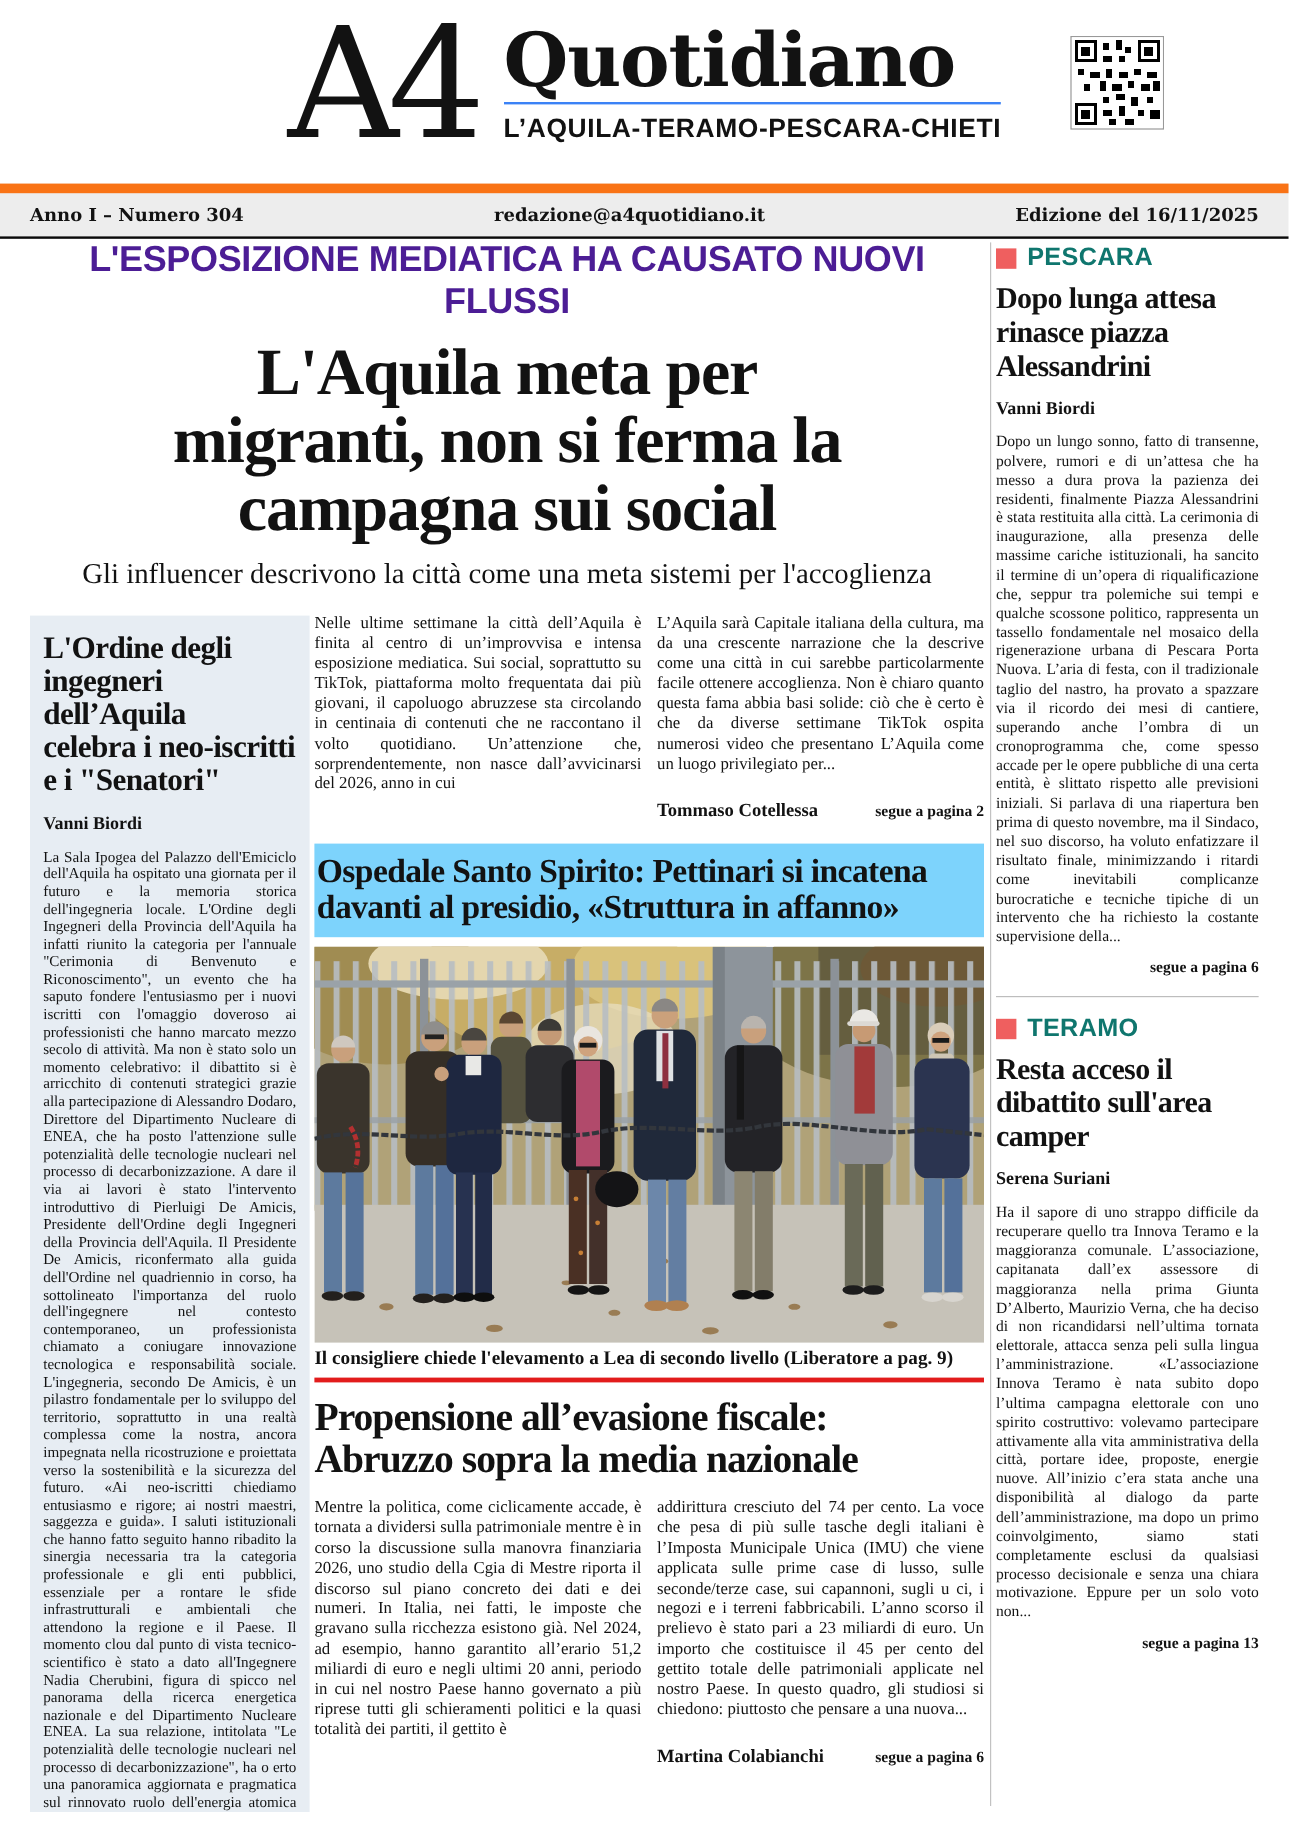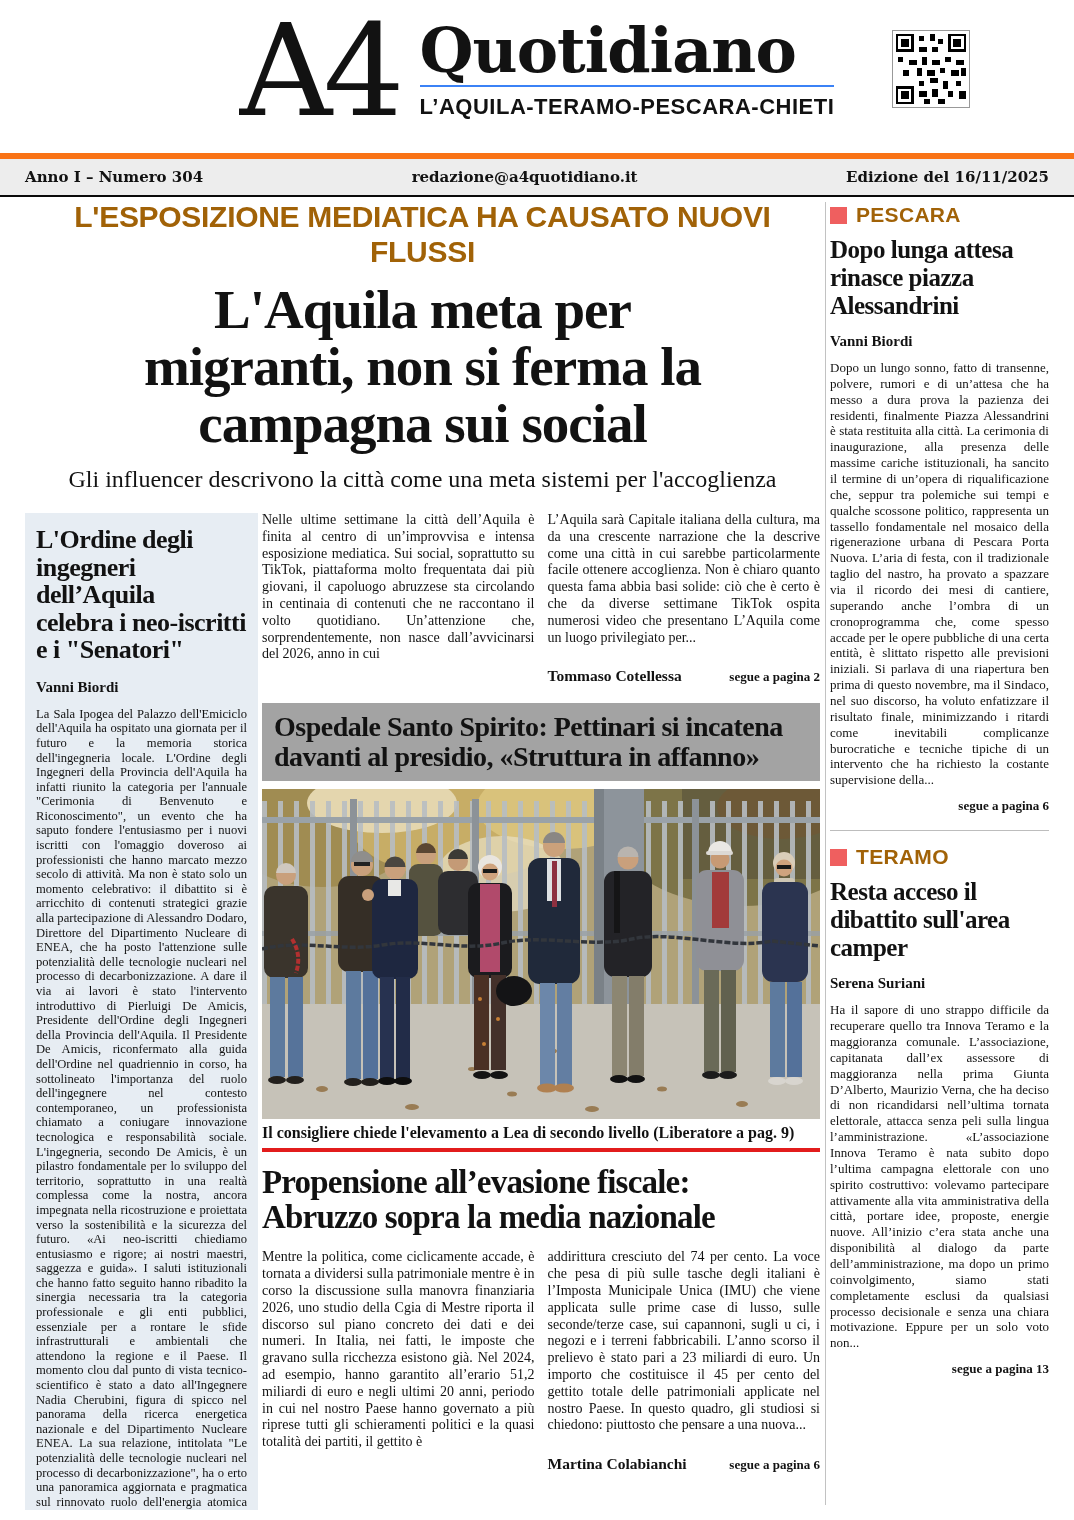--- a/index.html
+++ b/index.html
@@ -11,63 +11,63 @@
   .logo-a4{font-family:"DejaVu Serif",serif;font-size:128px;line-height:1.02;letter-spacing:-9px;
            font-weight:400;margin-right:24px;}
   .mast-right{margin-top:14px;}
   .logo-name{font-family:"DejaVu Serif",serif;font-weight:bold;font-size:62px;line-height:1;
              letter-spacing:-1px;border-bottom:2px solid #3b82f6;padding-bottom:3px;}
   .mast-sub{font-family:"Liberation Sans",sans-serif;font-weight:bold;font-size:22px;
             letter-spacing:.5px;margin-top:7px;}
   .qr{position:absolute;top:24px;right:104px;width:76px;height:76px;border:1px solid #999;background:#fff;}
   
   .infobar{position:absolute;top:153px;left:0;right:0;height:36px;background:#ededed;
-           border-top:6px solid #f97316;border-bottom:2px solid #0a0a0a;
+           border-top:8px solid #f97316;border-bottom:2px solid #0a0a0a;
            display:flex;align-items:center;font-family:"DejaVu Serif",serif;font-weight:bold;font-size:15px;}
   .infobar .left{margin-left:25px;}
   .infobar .center{flex:1;text-align:center;}
   .infobar .right{margin-right:25px;}
   
   .wrap{position:absolute;top:200px;left:25px;width:1024px;height:1315px;}
   .vdiv{position:absolute;left:800px;top:2px;width:1px;height:1303px;background:#c2c2c2;}
   
   .lead-head{position:absolute;top:0;left:0;width:795px;text-align:center;}
   .kicker{font-family:"Liberation Sans",sans-serif;font-weight:bold;font-size:30px;line-height:1.15;
-          color:#a16207;letter-spacing:-.3px;}
+          color:#4c1d95;letter-spacing:-.3px;}
   .headline{font-weight:bold;font-size:55px;line-height:1.04;letter-spacing:-1px;margin-top:12px;
             white-space:pre-line;}
   .subhead{font-size:24px;margin-top:13px;}
   .lead-cols{position:absolute;top:312px;left:237px;width:558px;display:flex;gap:13px;
              font-size:14px;line-height:1.2;text-align:justify;}
   .lead-cols .col{flex:1;}
   .byline-row{display:flex;justify-content:space-between;align-items:baseline;margin-top:21px;}
   .byline-row .auth{font-weight:bold;font-size:15.5px;}
   .byline-row .segue{font-weight:bold;font-size:13px;}
   
   .left-box{position:absolute;top:313px;left:0;width:233px;height:997px;background:#e7edf3;
             box-sizing:border-box;padding:13px 11px;overflow:hidden;}
   .lb-title{font-weight:bold;font-size:26px;line-height:1.06;letter-spacing:-.5px;white-space:pre-line;}
   .lb-author{font-weight:bold;font-size:15px;margin:15px 0 11px;}
   .lb-body{font-size:12.6px;line-height:1.16;text-align:justify;}
   
   .center-flow{position:absolute;top:503px;left:237px;width:558px;}
-  .gray-box{background:#a3a3a3;padding:9px 12px;font-weight:bold;font-size:28px;line-height:1.08;
+  .gray-box{background:#7dd3fc;padding:9px 2px;font-weight:bold;font-size:28px;line-height:1.08;
             letter-spacing:-.5px;white-space:pre-line;}
   .photo{margin-top:8px;width:558px;height:330px;display:block;}
   .caption{font-weight:bold;font-size:16px;margin-top:5px;}
   .red-rule{height:4px;background:#e21c1c;margin-top:6px;}
   .tax-head{font-weight:bold;font-size:33px;line-height:1.06;letter-spacing:-.8px;margin-top:13px;
             white-space:pre-line;}
   .tax-cols{display:flex;gap:13px;margin-top:14px;font-size:14px;line-height:1.2;text-align:justify;}
   .tax-cols .col{flex:1;}
   
   .sidebar{position:absolute;left:805px;top:3px;width:219px;height:1310px;overflow:hidden;}
   .label-row{display:flex;align-items:center;gap:9px;}
   .label-square{width:17px;height:17px;background:#ef5f5f;}
-  .label-text{font-family:"Liberation Sans",sans-serif;font-weight:bold;font-size:21px;color:#a16207;
+  .label-text{font-family:"Liberation Sans",sans-serif;font-weight:bold;font-size:21px;color:#0f766e;
               letter-spacing:.3px;}
   .sb-title{font-weight:bold;font-size:25px;line-height:1.12;letter-spacing:-.5px;margin-top:9px;
             white-space:pre-line;}
   .sb-author{font-weight:bold;font-size:15px;margin:13px 0 10px;}
   .sb-body{font-size:13px;line-height:1.22;text-align:justify;}
   .sb-segue{text-align:right;font-weight:bold;font-size:13px;margin-top:10px;}
   .sb-divider{height:1px;background:#bdbdbd;margin:16px 0 14px;}
 </style>
 </head>
 <body>

